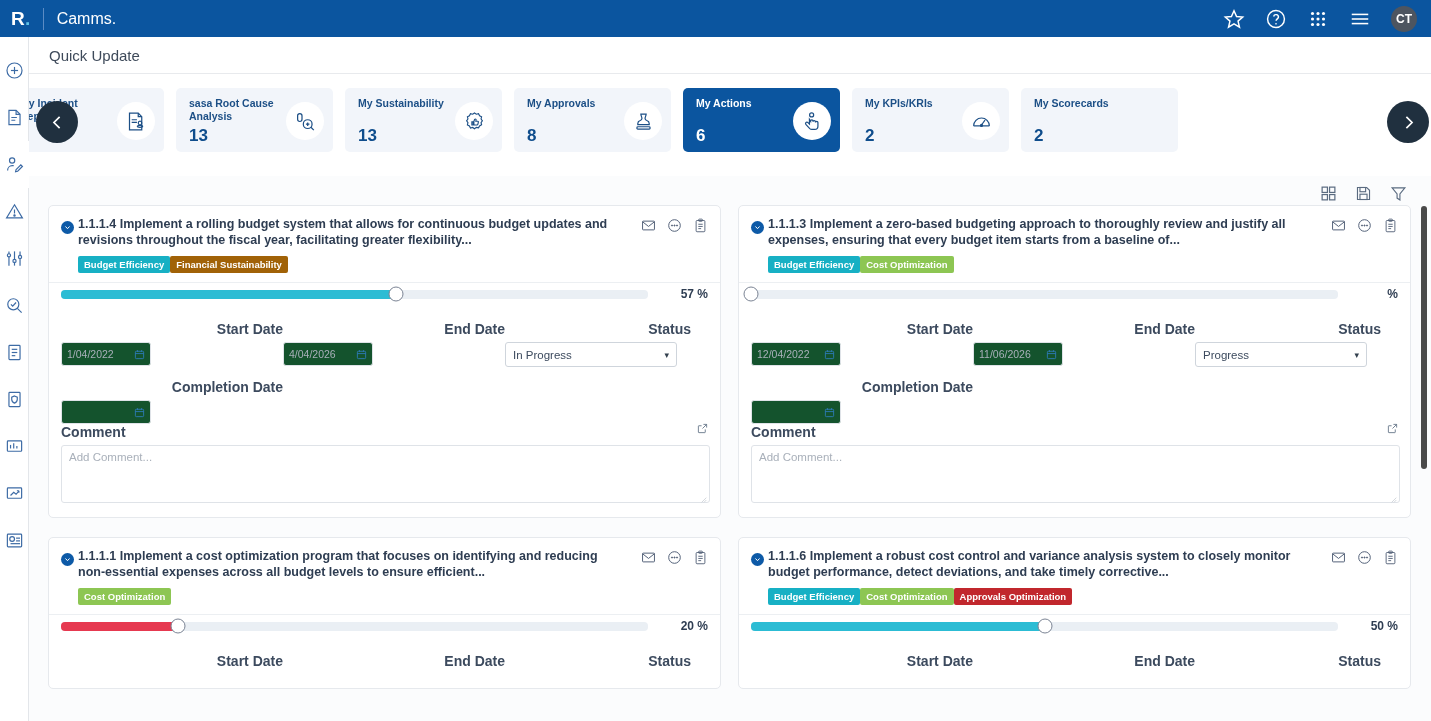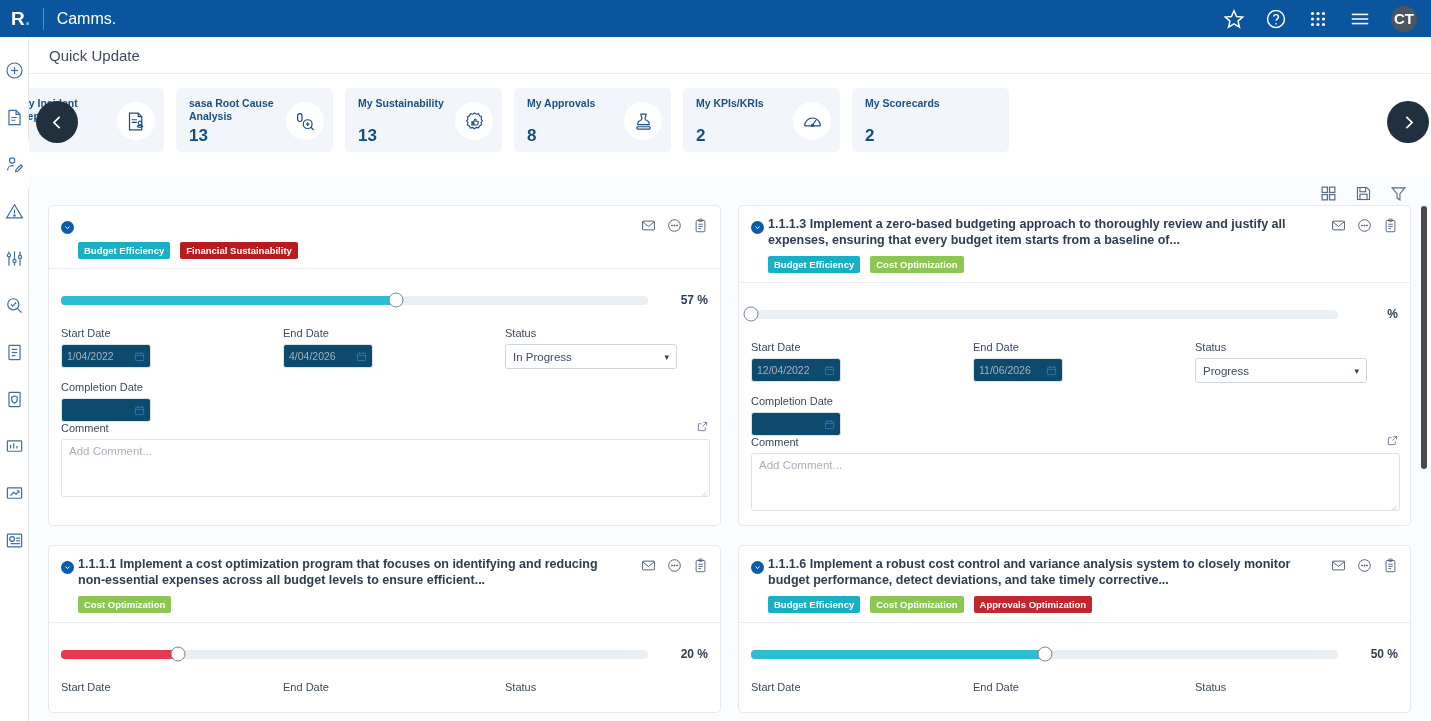--- a/index.html
+++ b/index.html
@@ -31,21 +31,21 @@
   .topbar-brand { color: #ffffff; font-size: 16px; font-weight: 400; }
   .topbar-right {
     margin-left: auto; display: flex; align-items: center;
     gap: 20px; margin-right: 14px;
   }
   .tb-icon { width: 22px; height: 22px; display: block; color: #ffffff; cursor: pointer; }
   .tb-icon svg { width: 100%; height: 100%; display: block; }
   .avatar {
     width: 26px; height: 26px; border-radius: 50%;
     background: #4d5560; color: #fff;
-    font-size: 15px; font-weight: 700;
+    font-size: 12px; font-weight: 700;
     display: flex; align-items: center; justify-content: center;
     cursor: pointer;
   }
 
   
   .rail {
     position: absolute; top: 37px; left: 0;
     width: 29px; height: 684px;
     background: #ffffff;
     border-right: 1px solid #e3e6ea;
@@ -179,28 +179,28 @@
   .card-title {
     font-size: 12.5px; font-weight: 600; color: #2e3d52;
     line-height: 15.5px; width: 545px;
   }
   .card-acts {
     position: absolute; right: 12px; top: 12px;
     display: flex; gap: 11px; align-items: center;
   }
   .card-acts .tool-icon { width: 15px; height: 15px; color: #55637a; }
 
-  .badges { display: flex; gap: 10px; margin: 8px 0 0 17px; }
+  .badges { display: flex; gap: 0; margin: 8px 0 0 17px; }
   .badge {
     font-size: 9.5px; color: #ffffff; font-weight: 600;
     padding: 3px 6px 3px 6px; border-radius: 2px;
     white-space: nowrap; line-height: 11px;
   }
 
-  .card-body { border-top: 1px solid #eceff2; padding: 24px 12px 14px 12px; }
+  .card-body { border-top: 1px solid #eceff2; padding: 4px 12px 14px 12px; }
 
   .progress-row { display: flex; align-items: center; gap: 12px; }
   .bar {
     position: relative; flex: 1; height: 9px;
     background: #eaeff4; border-radius: 4px;
   }
   .bar-fill { position: absolute; top: 0; left: 0; height: 9px; border-radius: 4px; }
   .bar-knob {
     position: absolute; top: 50%; transform: translate(-50%, -50%);
     width: 15px; height: 15px; border-radius: 50%;
@@ -209,27 +209,27 @@
   }
   .pct {
     width: 48px; text-align: right; font-size: 12px;
     font-weight: 700; color: #2e3d52;
   }
 
   .fields { display: flex; margin-top: 20px; }
   .field { width: 222px; }
   .field.status { width: 186px; }
   .flabel {
-    font-size: 11px; font-weight: 400; color: #3c4a5e;
-    margin-bottom: 5px; display: block;
+    font-size: 14px; font-weight: 700; color: #3c4a5e;
+    margin-bottom: 5px; display: block; text-align: right;
   }
   .dateinput {
     width: 90px; height: 24px;
     border: 1px solid #dfe3e8; border-radius: 3px;
-    background: #0c4a6e;
+    background: #14532d;
     display: flex; align-items: center;
     padding: 0 5px;
     cursor: pointer;
   }
   .dateval { font-size: 10.5px; color: #a9b0ba; flex: 1; }
   .calicon { width: 11px; height: 11px; color: #2f7ec2; flex: 0 0 auto; }
   .calicon svg { width: 100%; height: 100%; display: block; }
 
   .selectbox {
     width: 172px; height: 25px;
@@ -438,20 +438,30 @@
       <div class="kpi">
         <div class="kpi-label">My Approvals</div>
         <div class="kpi-count">8</div>
         <div class="kpi-icon">
           <svg viewBox="0 0 24 24" fill="none" stroke="currentColor" stroke-width="1.4">
             <path d="M9 3.5h6c0 2-1.2 3.2-1.2 5 0 1.2.9 2 2 2.4 1.8.6 2.7 1.8 2.7 3.4v1.2H5.5v-1.2c0-1.6.9-2.8 2.7-3.4 1.1-.4 2-1.2 2-2.4 0-1.8-1.2-3-1.2-5z"></path>
             <rect x="4.5" y="18" width="15" height="2.6" rx="1"></rect>
           </svg>
         </div>
       </div>
+      <div class="kpi active">
+        <div class="kpi-label">My Actions</div>
+        <div class="kpi-count">6</div>
+        <div class="kpi-icon">
+          <svg viewBox="0 0 24 24" fill="none" stroke="currentColor" stroke-width="1.4">
+            <circle cx="11" cy="4.5" r="2.3"></circle>
+            <path d="M8.5 9.5V15l-1.7-1.7c-.7-.7-1.8-.6-2.4.1-.5.7-.4 1.6.2 2.2l4.3 4.5c.6.6 1.4 1 2.3 1h3.4c2 0 3.6-1.6 3.6-3.6v-4.3c0-.8-.6-1.4-1.4-1.4s-1.4.6-1.4 1.4v-.9c0-.8-.6-1.4-1.4-1.4s-1.4.6-1.4 1.4v-.7c0-.8-.6-1.4-1.4-1.4s-1.4.6-1.4 1.4z"></path>
+          </svg>
+        </div>
+      </div>
       <div class="kpi">
         <div class="kpi-label">My KPIs/KRIs</div>
         <div class="kpi-count">2</div>
         <div class="kpi-icon">
           <svg viewBox="0 0 24 24" fill="none" stroke="currentColor" stroke-width="1.4">
             <path d="M3 17a9 9 0 0118 0"></path>
             <path d="M3 17h18"></path>
             <line x1="12" y1="16" x2="16" y2="10.5"></line>
             <circle cx="12" cy="16.5" r="1.1" fill="currentColor"></circle>
           </svg>
@@ -504,20 +514,21 @@
 
   <div class="grid" id="cards-grid">
       <div class="card">
         <div class="card-head">
           <div class="card-title-row">
             <span class="chev">
               <svg viewBox="0 0 24 24" fill="none" stroke="currentColor" stroke-width="3.4">
                 <polyline points="5,8.5 12,16 19,8.5"></polyline>
               </svg>
             </span>
+            <span class="card-title">1.1.1.4 Implement a rolling budget system that allows for continuous budget updates and revisions throughout the fiscal year, facilitating greater flexibility...</span>
           </div>
           <div class="card-acts">
             <span class="tool-icon">
               <svg viewBox="0 0 24 24" fill="none" stroke="currentColor" stroke-width="1.6">
                 <rect x="2.5" y="5" width="19" height="14" rx="1"></rect>
                 <path d="M2.5 6l9.5 7.5L21.5 6"></path>
               </svg>
             </span>
             <span class="tool-icon">
               <svg viewBox="0 0 24 24" fill="none" stroke="currentColor" stroke-width="1.6">
@@ -532,21 +543,21 @@
                 <rect x="5" y="4" width="14" height="18" rx="1.5"></rect>
                 <rect x="9" y="1.8" width="6" height="3.4" rx="1"></rect>
                 <line x1="8.5" y1="10" x2="15.5" y2="10"></line>
                 <line x1="8.5" y1="13.5" x2="15.5" y2="13.5"></line>
                 <line x1="8.5" y1="17" x2="13" y2="17"></line>
               </svg>
             </span>
           </div>
           <div class="badges">
             <span class="badge" style="background:#17b0c4">Budget Efficiency</span>
-            <span class="badge" style="background:#b91c1c">Financial Sustainability</span>
+            <span class="badge" style="background:#a16207">Financial Sustainability</span>
           </div>
         </div>
         <div class="card-body">
           <div class="progress-row">
             <div class="bar">
               <div class="bar-fill" style="width:57%;background:#2cbcd4"></div>
               <div class="bar-knob" style="left:57%"></div>
             </div>
             <span class="pct">57 %</span>
           </div>

